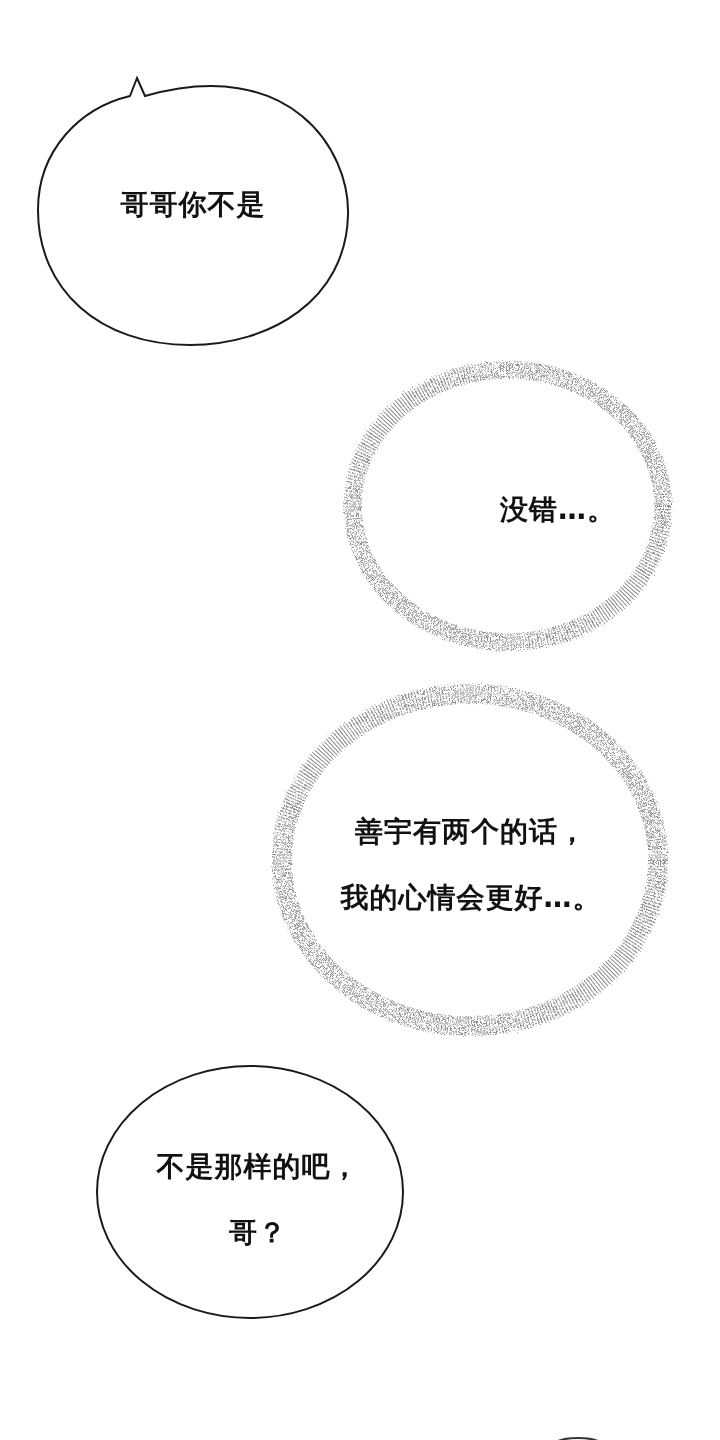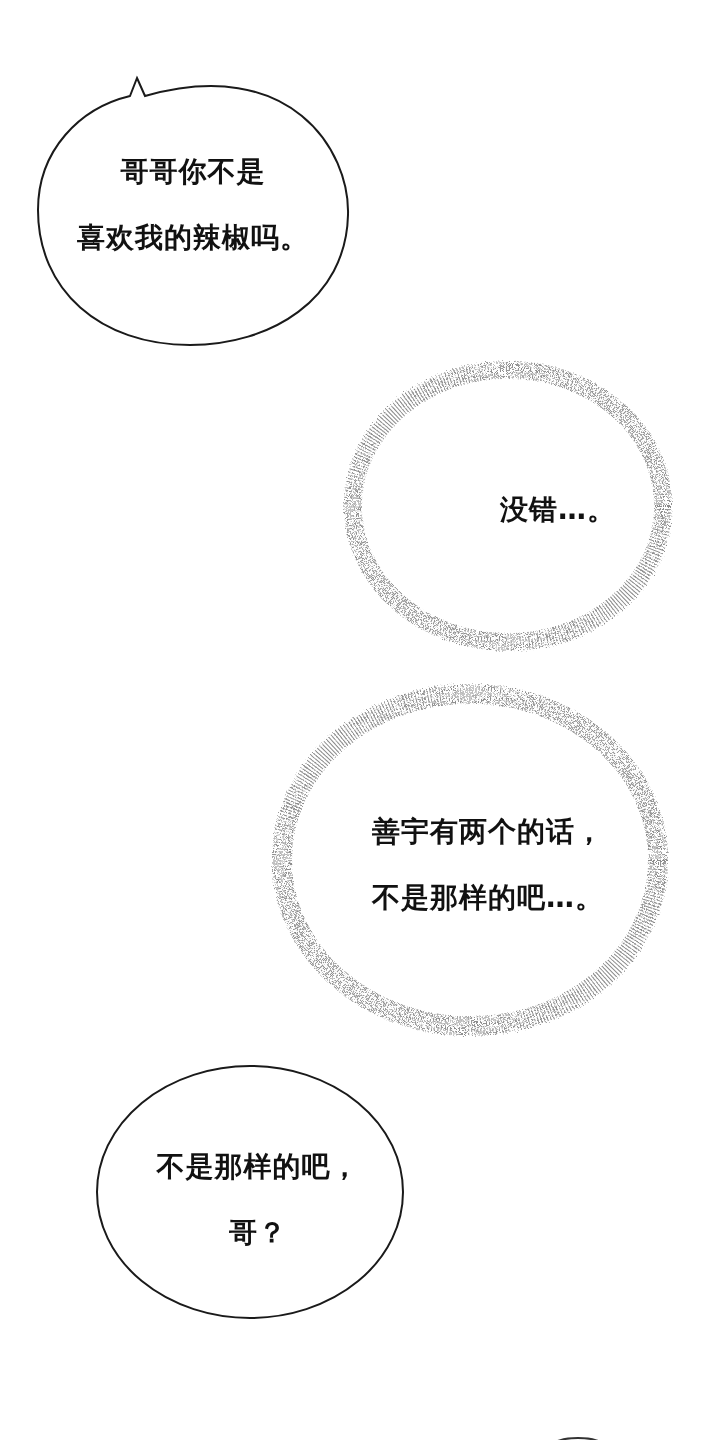--- a/index.html
+++ b/index.html
@@ -22,44 +22,43 @@
 </head>
 <body>
 
 <div class="panel">
 
   <svg class="bubble-svg" width="720" height="1440">
     <path d="M 137 78 L 145 96 C 290 55 350 150 348 215 C 346 300 270 345 190 345 C 100 345 38 290 38 210 C 38 150 80 108 130 96 L 137 78 Z" fill="#ffffff" stroke="#1a1a1a" stroke-width="2"></path>
   </svg>
   <div class="bubble-text" style="left:40px; top:160px; width:306px; height:90px;">
     <span>哥哥你不是</span>
-    <span>喜欢我的辣椒吗。</span>
   </div>
 
   <svg class="bubble-svg" width="720" height="1440">
     <defs>
       <filter id="fuzz" x="-10%" y="-10%" width="120%" height="120%">
         <feTurbulence type="fractalNoise" baseFrequency="0.9" numOctaves="2" result="n"></feTurbulence>
         <feDisplacementMap in="SourceGraphic" in2="n" scale="6"></feDisplacementMap>
       </filter>
     </defs>
     <ellipse cx="508" cy="506" rx="155" ry="136" fill="none" stroke="#8a8a8a" stroke-width="18" stroke-dasharray="1 2" filter="url(#fuzz)"></ellipse>
     <ellipse cx="508" cy="506" rx="146" ry="127" fill="#ffffff"></ellipse>
   </svg>
   <div class="bubble-text" style="left:400px; top:470px; width:216px; height:80px; align-items:flex-end; padding-left:46px; box-sizing:border-box;">
     <span>没错…。</span>
   </div>
 
   <svg class="bubble-svg" width="720" height="1440">
     <ellipse cx="470" cy="860" rx="188" ry="166" fill="none" stroke="#8a8a8a" stroke-width="20" stroke-dasharray="1 2" filter="url(#fuzz)"></ellipse>
     <ellipse cx="470" cy="860" rx="178" ry="156" fill="#ffffff"></ellipse>
   </svg>
-  <div class="bubble-text" style="left:328px; top:825px; width:320px; height:80px;">
+  <div class="bubble-text" style="left:311px; top:825px; width:320px; height:80px;">
     <span>善宇有两个的话，</span>
-    <span>不是那样的吧…。</span>
+    <span>我的心情会更好…。</span>
   </div>
 
   <svg class="bubble-svg" width="720" height="1440">
     <ellipse cx="250" cy="1192" rx="153" ry="126" fill="#ffffff" stroke="#1a1a1a" stroke-width="2"></ellipse>
   </svg>
   <div class="bubble-text" style="left:128px; top:1160px; width:260px; height:80px;">
     <span>不是那样的吧，</span>
     <span>哥？</span>
   </div>
 

